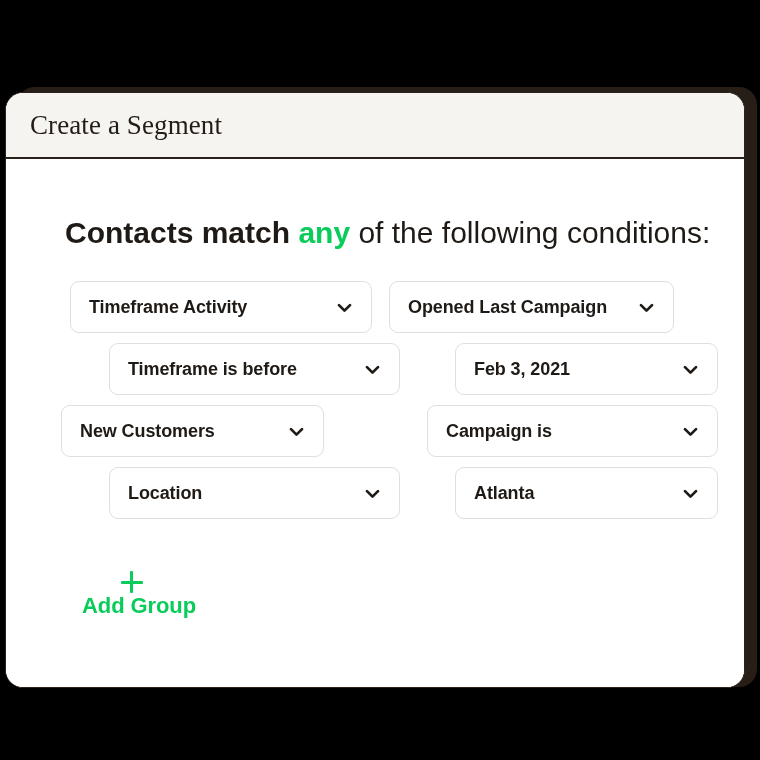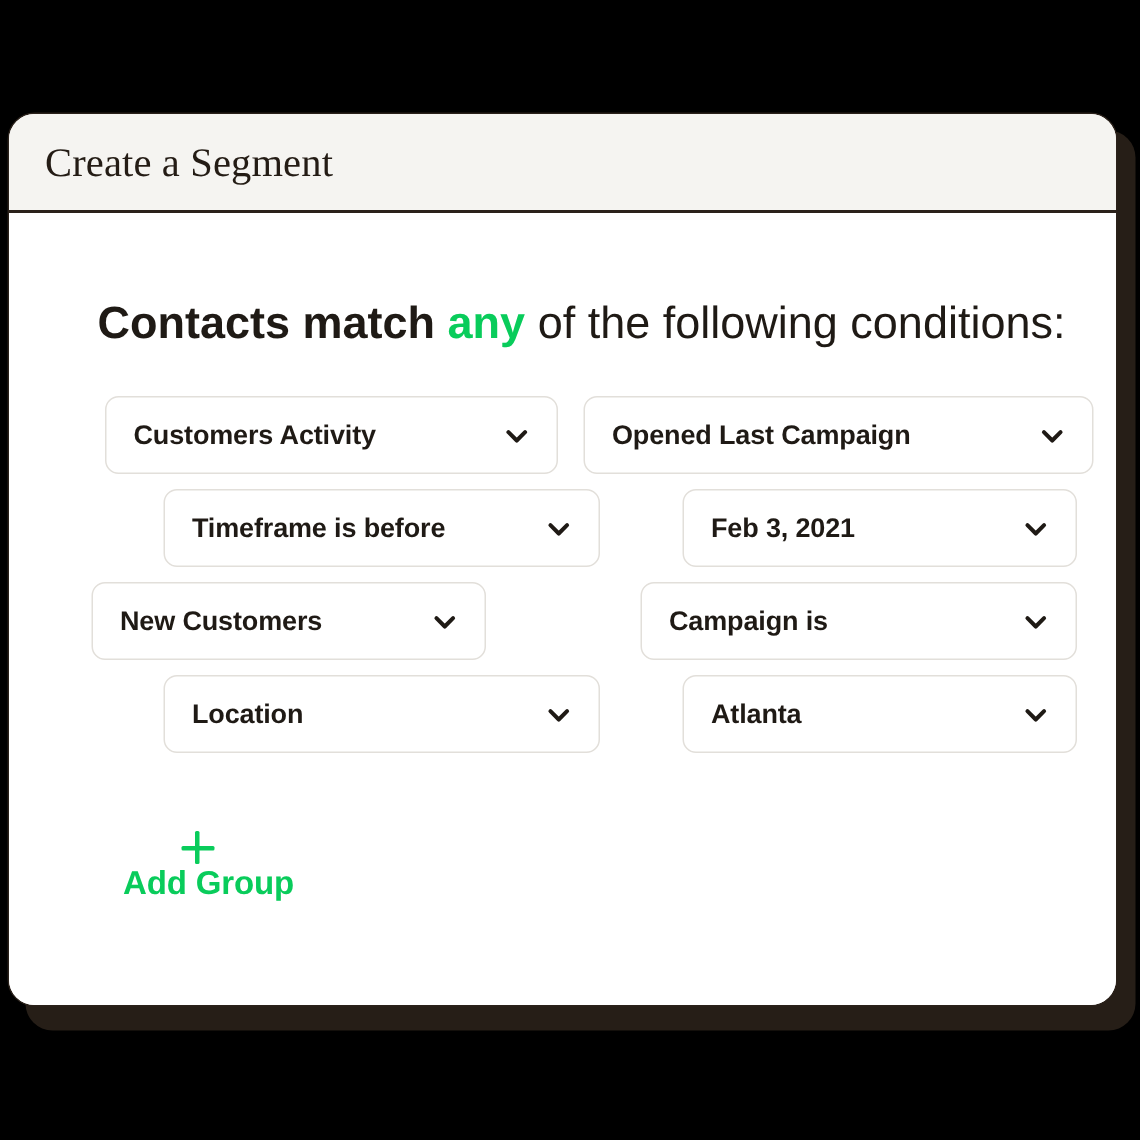--- a/index.html
+++ b/index.html
@@ -27,21 +27,21 @@
     width: 740px;
     height: 600px;
     background: #261E17;
     border-radius: 18px;
   }
 
   
   .card {
     position: absolute;
     left: 5px;
-    top: 75px;
+    top: 92px;
     width: 740px;
     height: 596px;
     background: #FFFFFF;
     border: 1.5px solid #2A211A;
     border-radius: 18px;
     overflow: hidden;
   }
 
   .card-header {
     height: 66px;
@@ -112,21 +112,21 @@
     width: 19px;
     height: 19px;
     flex: 0 0 auto;
     margin-left: 14px;
     display: block;
   }
   .chev svg { display: block; width: 19px; height: 19px; }
 
   
   .row-top .col-left   { margin-left: 64px;  width: 302px; }
-  .row-top .col-right  { margin-left: 17px;  width: 340px; }
+  .row-top .col-right  { margin-left: 17px;  width: 285px; }
 
   .row-sub .col-left   { margin-left: 103px; width: 291px; }
   .row-sub .col-right  { margin-left: 55px;  width: 263px; }
 
   
   .add-group {
     margin-left: 62px;
     margin-top: 42px;
     display: inline-flex;
     align-items: center;
@@ -174,21 +174,21 @@
     <div class="card-body">
 
       <div class="match-heading">
         <span class="strong">Contacts match </span><span class="accent">any</span><span class="normal"> of the following conditions:</span>
       </div>
 
       <div class="rows">
 
         <div class="cond-row row-top">
           <div class="select col-left">
-            <span class="select-label">Customers Activity</span>
+            <span class="select-label">Timeframe Activity</span>
             <span class="chev">
               <svg viewBox="0 0 24 24" fill="none">
                 <path d="M5 9 L12 16 L19 9" stroke="#1F1A15" stroke-width="3.4" stroke-linecap="round" stroke-linejoin="round"></path>
               </svg>
             </span>
           </div>
           <div class="select col-right">
             <span class="select-label">Opened Last Campaign</span>
             <span class="chev">
               <svg viewBox="0 0 24 24" fill="none">

